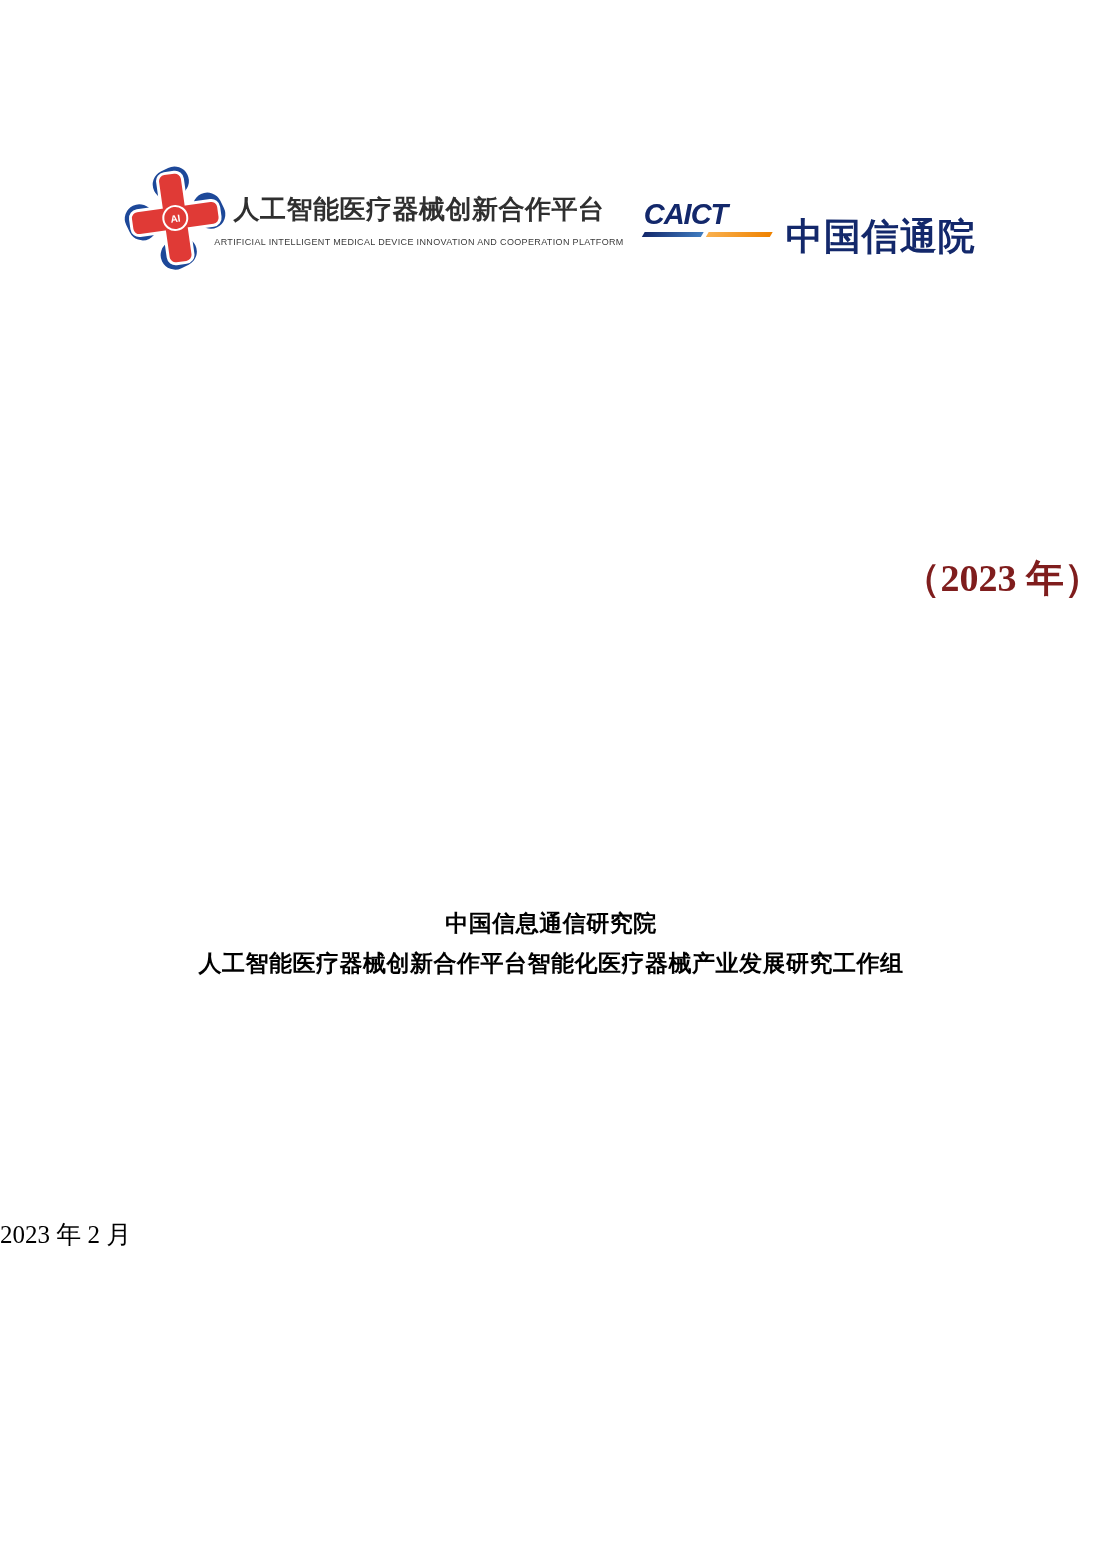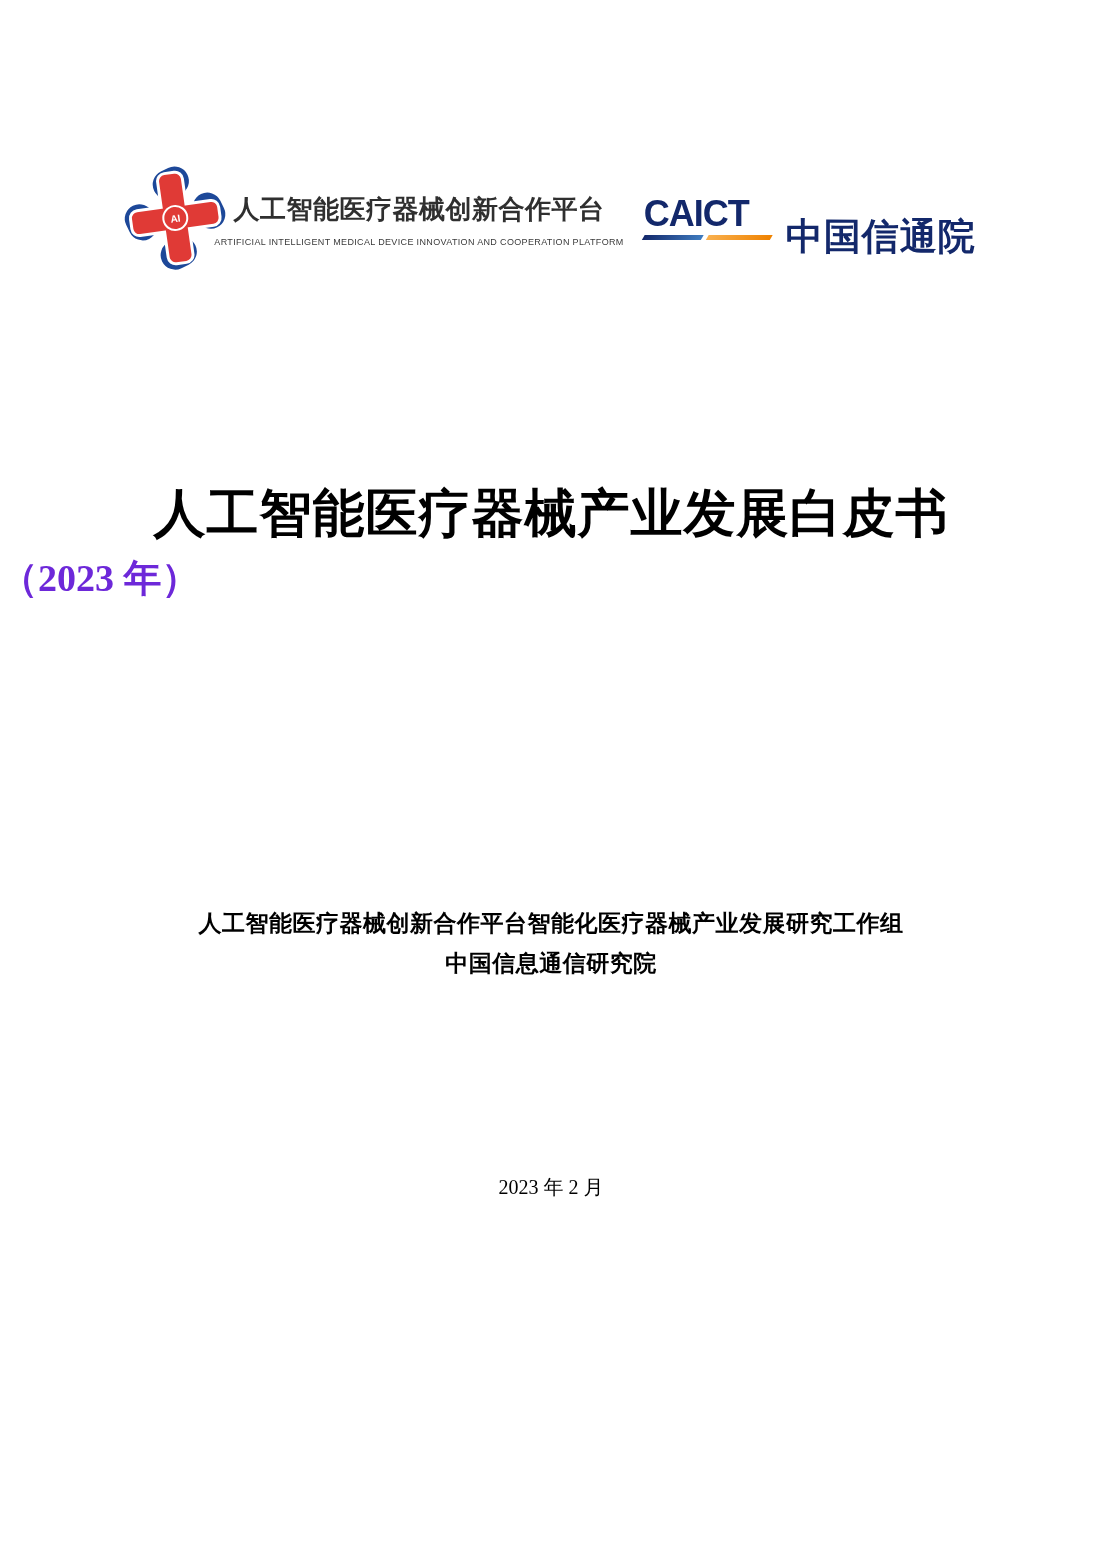--- a/index.html
+++ b/index.html
@@ -66,22 +66,23 @@
     font-size: 9px;
     color: #3a3a3a;
     letter-spacing: 0.35px;
     margin-top: 8px;
   }
 
   
   .caict { display: flex; align-items: center; margin-left: 20px; flex: 0 0 auto; }
   .caict-acronym-wrap { display: inline-block; text-align: left; }
   .caict-acronym {
-    font-size: 36px;
+    font-size: 29px;
     font-weight: bold;
+    font-style: italic;
     letter-spacing: -1px;
     color: var(--caict-navy, #13286b);
     line-height: 1;
     display: block;
   }
   .caict-underline { display: flex; height: 5px; margin-top: 3px; width: 128px; }
   .caict-underline .ul-blue   { width: 46%; background: linear-gradient(90deg, #13286b, #3f7cc0); transform: skewX(-30deg); }
   .caict-underline .ul-orange { width: 50%; margin-left: 4%; background: linear-gradient(90deg, #f9b04e, #ef8200); transform: skewX(-30deg); }
   .caict-name-cn {
     font-size: 37px;
@@ -104,47 +105,46 @@
     font-weight: bold;
     color: #000000;
     letter-spacing: 1px;
     line-height: 1.15;
   }
   .cover-subtitle {
     position: absolute;
     top: 556px;
     left: 0;
     width: 100%;
-    text-align: left;
+    text-align: right;
     font-family: "Liberation Serif", serif;
     font-size: 38px;
     font-weight: 600;
-    color: #6d28d9;
+    color: #7f1d1d;
     line-height: 1.2;
   }
   .cover-authors {
     position: absolute;
     top: 903px;
     left: 0;
     width: 100%;
     text-align: center;
     font-size: 23px;
     font-weight: bold;
     color: #000000;
     line-height: 40px;
     letter-spacing: 0.5px;
   }
   .cover-date {
     position: absolute;
-    top: 1174px;
+    top: 1218px;
     left: 0;
     width: 100%;
-    text-align: center;
     font-family: "Liberation Serif", serif;
-    font-size: 20px;
+    font-size: 25px;
     color: #000000;
   }
 </style>
 </head>
 <body>
 
 <div class="page">
 
   <div class="logo-row">
 
@@ -171,24 +171,23 @@
         <span class="caict-underline">
           <span class="ul-blue"></span>
             <span class="ul-orange"></span>
         </span>
       </div>
       <div class="caict-name-cn">中国信通院</div>
     </div>
 
   </div>
 
-  <div class="cover-title">人工智能医疗器械产业发展白皮书</div>
 
   <div class="cover-subtitle">（2023 年）</div>
 
   <div class="cover-authors">
+    <div>中国信息通信研究院</div>
     <div>人工智能医疗器械创新合作平台智能化医疗器械产业发展研究工作组</div>
-    <div>中国信息通信研究院</div>
   </div>
 
   <div class="cover-date">2023 年 2 月</div>
 
 </div>
 
 </body></html>

